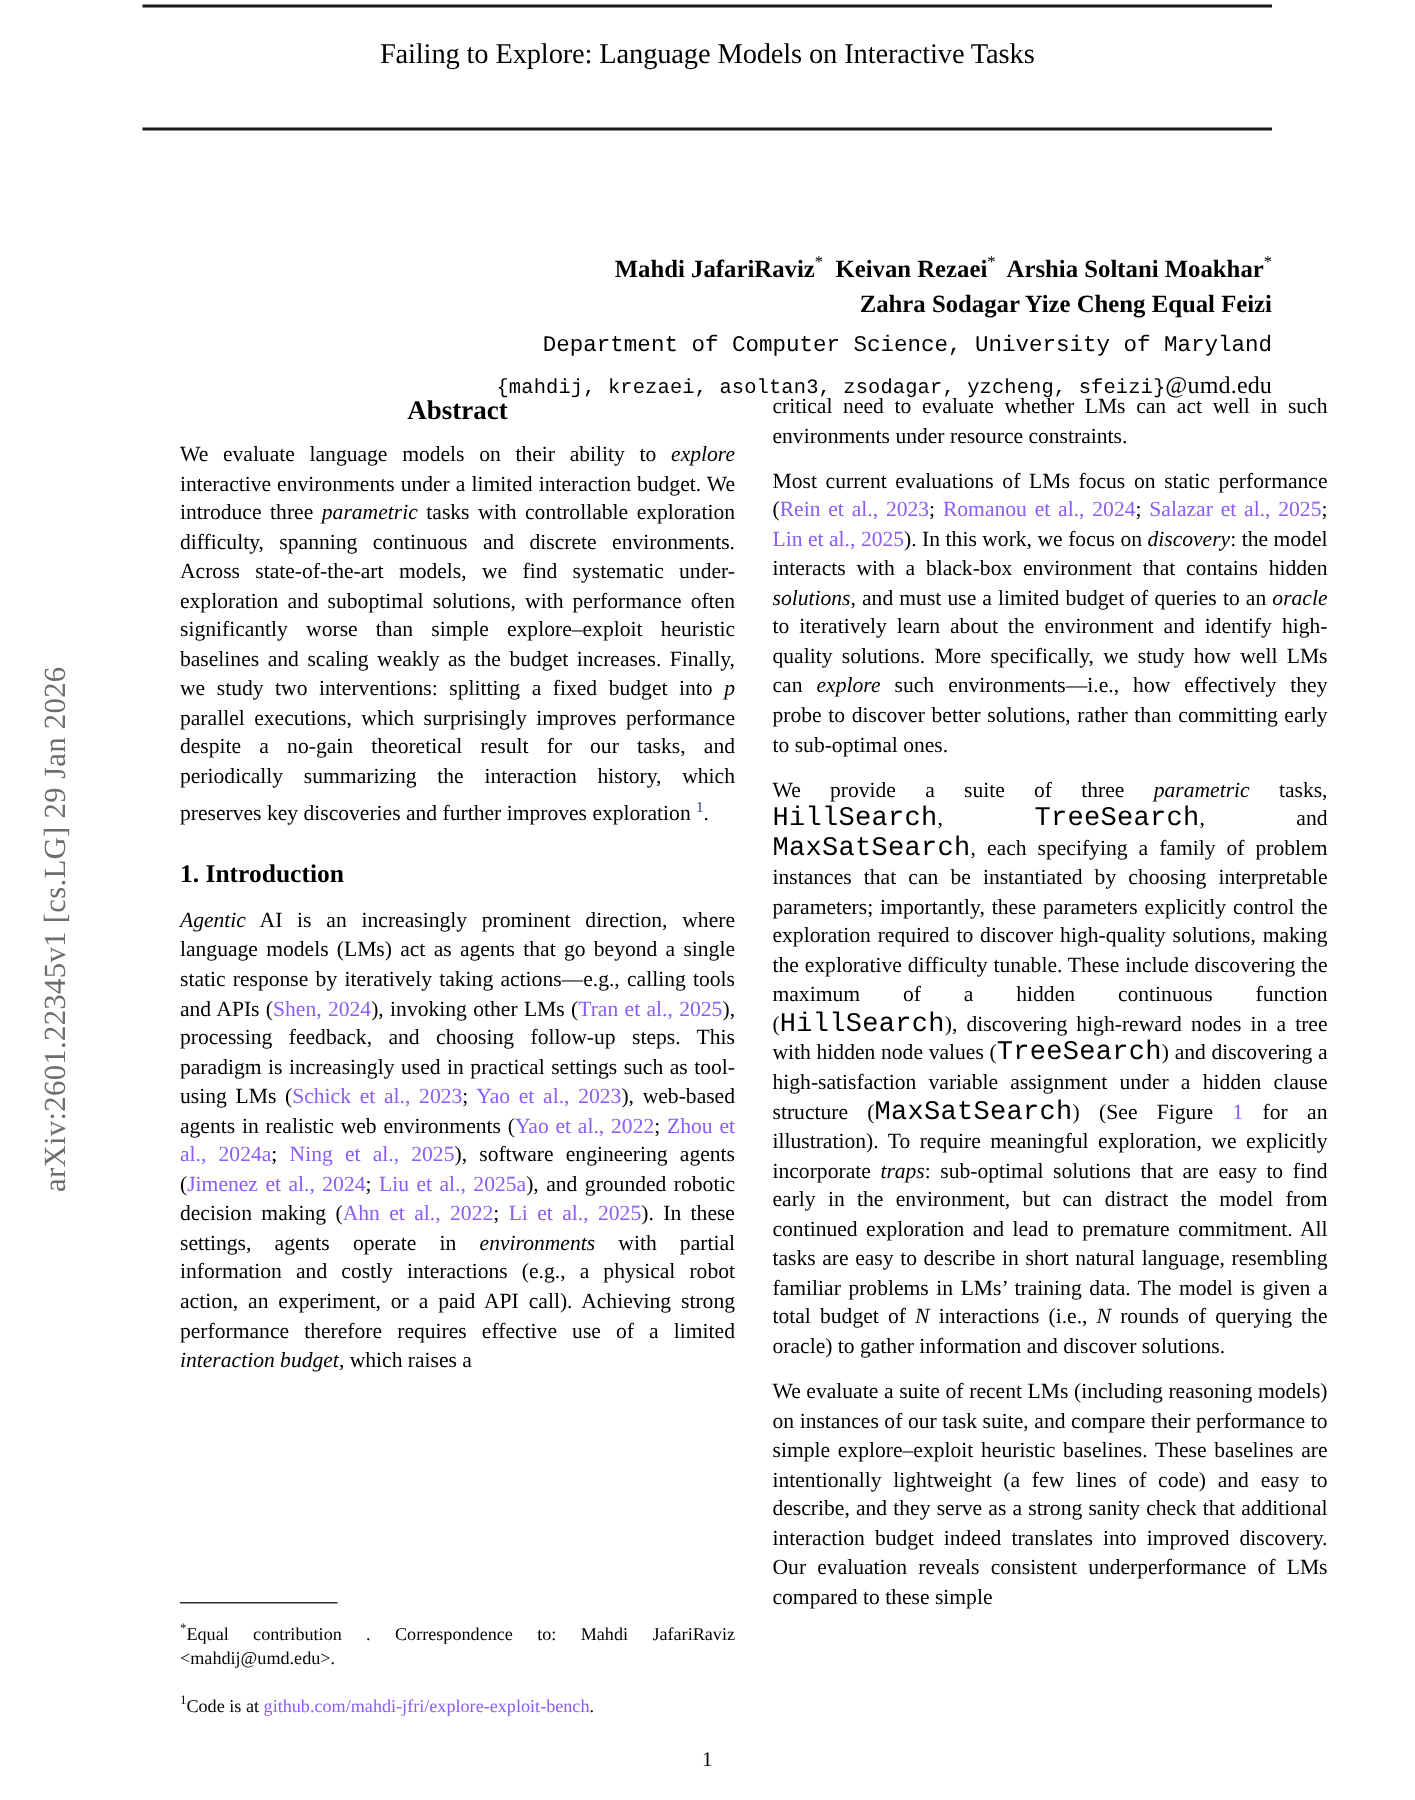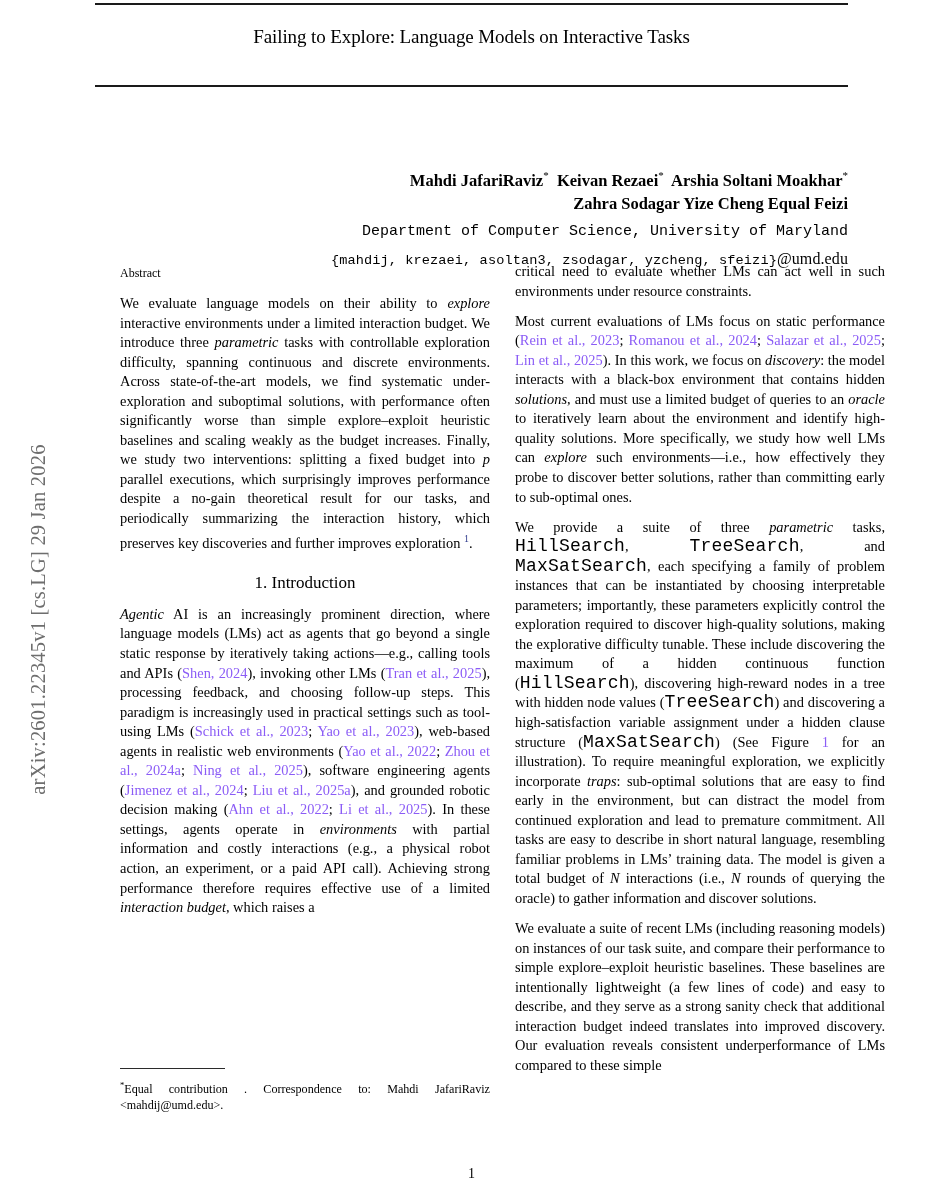--- a/index.html
+++ b/index.html
@@ -116,30 +116,30 @@
   }
   .col-left  { left: 120px; }
   .col-right { left: 515px; }
 
   .col p {
     margin: 0 0 10.5px 0;
   }
   .col p.tight { margin-bottom: 0; }
 
   h2.abstract-head {
-    font-size: 12px;
-    font-weight: normal;
-    text-align: left;
+    font-size: 18px;
+    font-weight: bold;
+    text-align: center;
     margin: 0 0 10px 0;
     line-height: 22px;
   }
   h2.section-head {
     font-size: 17px;
-    font-weight: normal;
-    text-align: center;
+    font-weight: bold;
+    text-align: left;
     margin: 19px 0 11px 0;
     line-height: 22px;
   }
 
   i, .it { font-style: italic; }
   .mono {
     font-family: "Liberation Mono", "DejaVu Sans Mono", monospace;
     font-size: 18px;
     letter-spacing: 0.2px;
   }
@@ -229,17 +229,18 @@
 
     <p><span>We provide a suite of three </span><i>parametric</i><span> tasks, </span><span class="mono">HillSearch</span><span>, </span><span class="mono">TreeSearch</span><span>, and </span><span class="mono">MaxSatSearch</span><span>, each specifying a family of problem instances that can be instantiated by choosing interpretable parameters; importantly, these parameters explicitly control the exploration required to discover high-quality solutions, making the explorative difficulty tunable. These include discovering the maximum of a hidden continuous function (</span><span class="mono">HillSearch</span><span>), discovering high-reward nodes in a tree with hidden node values (</span><span class="mono">TreeSearch</span><span>) and discovering a high-satisfaction variable assignment under a hidden clause structure (</span><span class="mono">MaxSatSearch</span><span>) (See Figure </span><a class="cite" href="#">1</a><span> for an illustration). To require meaningful exploration, we explicitly incorporate </span><i>traps</i><span>: sub-optimal solutions that are easy to find early in the environment, but can distract the model from continued exploration and lead to premature commitment. All tasks are easy to describe in short natural language, resembling familiar problems in LMs’ training data. The model is given a total budget of </span><span class="mathvar">N</span><span> interactions (i.e., </span><span class="mathvar">N</span><span> rounds of querying the oracle) to gather information and discover solutions.</span></p>
 
     <p class="tight">We evaluate a suite of recent LMs (including reasoning models) on instances of our task suite, and compare their performance to simple explore–exploit heuristic baselines. These baselines are intentionally lightweight (a few lines of code) and easy to describe, and they serve as a strong sanity check that additional interaction budget indeed translates into improved discovery. Our evaluation reveals consistent underperformance of LMs compared to these simple</p>
 
   </div>
 
   <div class="footnotes">
     <div class="fn-rule"></div>
     <p><sup>*</sup><span>Equal contribution . Correspondence to: Mahdi JafariRaviz &lt;mahdij@umd.edu&gt;.</span></p>
+    <p><sup>1</sup><span>Code is at </span><a class="link" href="#">github.com/mahdi-jfri/explore-exploit-bench</a><span>.</span></p>
   </div>
 
   <div class="page-number">1</div>
 
 </div>
 
 </body></html>

